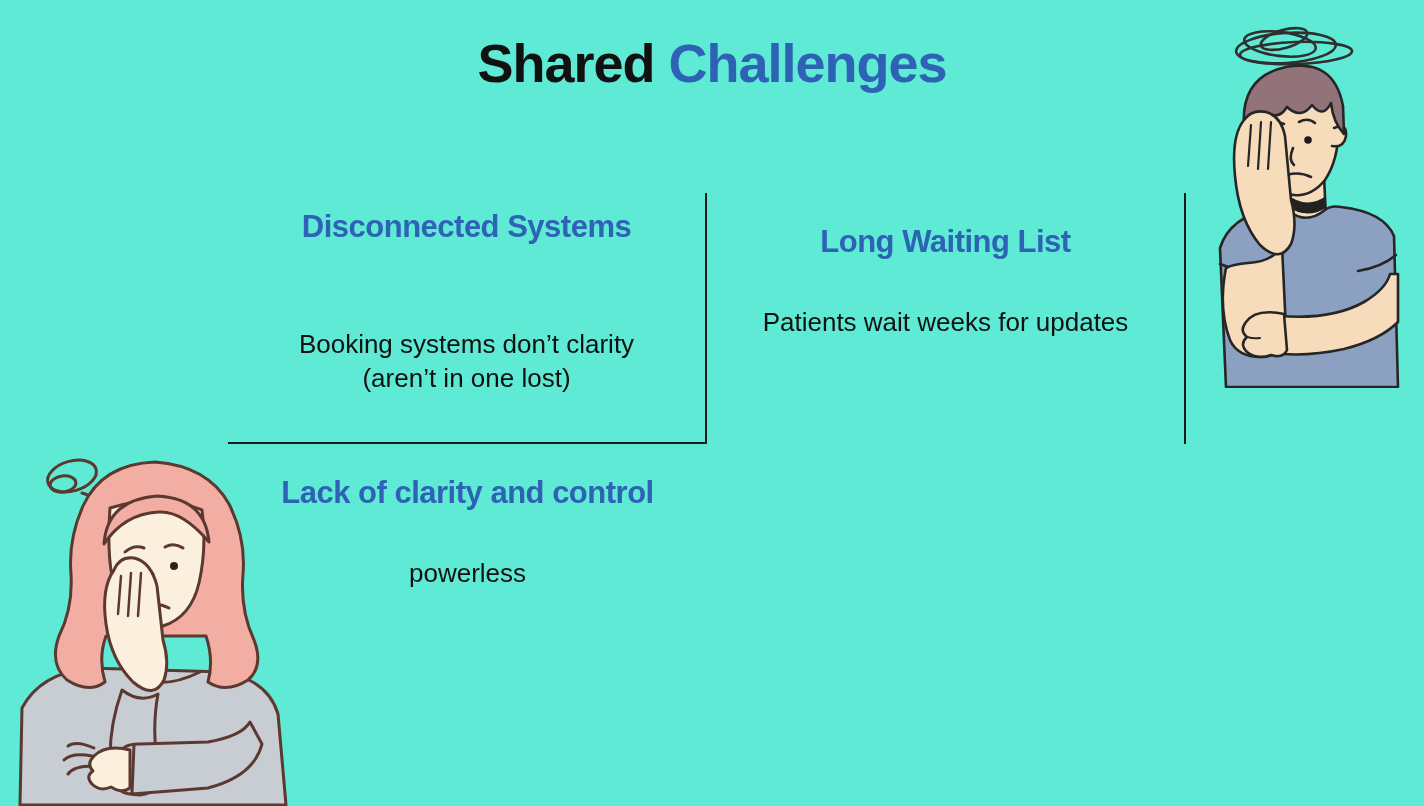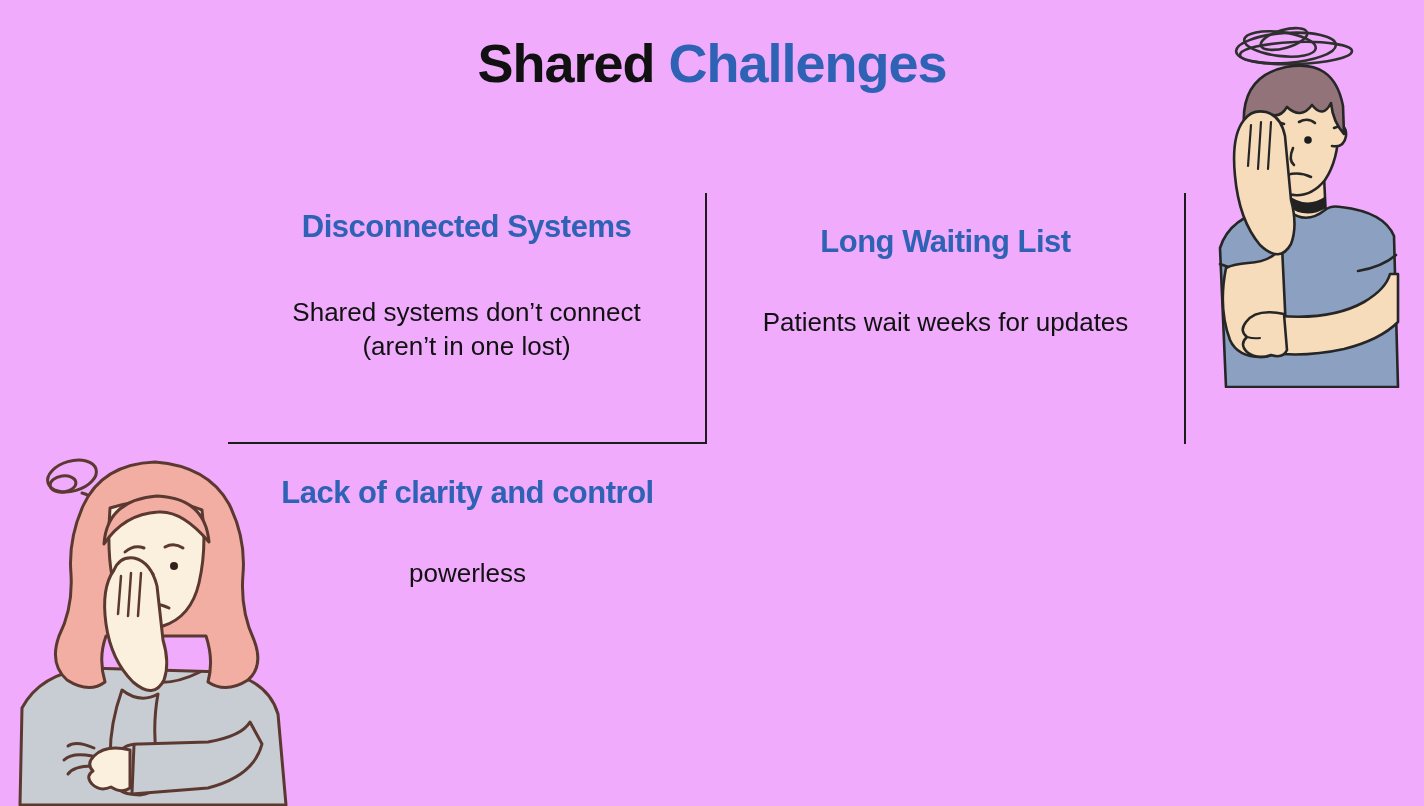--- a/index.html
+++ b/index.html
@@ -2,21 +2,21 @@
 <html style="--accent: #2E62B5;"><head>
 <meta charset="utf-8">
 <style>
   :root { --accent: #2E62B5; --ink: #111111; --divider: #1c1c1c; }
   * { box-sizing: border-box; }
   html, body { margin: 0; padding: 0; background: #ffffff; }
   .slide {
     position: relative;
     width: 1424px;
     height: 806px;
-    background: #f0abfc;
+    background: #5eead4;
     overflow: hidden;
     font-family: "Liberation Sans", sans-serif;
     color: var(--ink);
   }
   .title {
     position: absolute;
     top: 30px;
     left: 0;
     width: 100%;
     margin: 0;
@@ -55,41 +55,41 @@
     letter-spacing: -0.5px;
     color: var(--accent);
   }
   .q-body {
     margin: 0;
     font-size: 26px;
     line-height: 34px;
     color: var(--ink);
   }
   .line { display: block; }
-  .row1 { padding-top: 16px; }
+  .row1 { padding-top: 16px; gap: 32px; }
   .row1 .q-heading { margin-bottom: 50px; }
   .row2 { padding-top: 31px; gap: 9px; }
   .row2 .q-heading { margin-bottom: 36px; }
   .illustration { position: absolute; }
   .man   { left: 1184px; top: 8px;   width: 240px; height: 380px; }
   .woman { left: 10px;   top: 446px; width: 290px; height: 360px; }
 </style>
 </head>
 <body>
 
 <div class="slide">
 
   <h1 class="title"><span>Shared </span><span class="accent">Challenges</span></h1>
 
   <div class="grid">
 
     <section class="cell row1 b-right b-bottom">
       <h2 class="q-heading">Disconnected Systems</h2>
       <p class="q-body">
-        <span class="line">Shared systems don’t connect</span>
+        <span class="line">Booking systems don’t clarity</span>
         <span class="line">(aren’t in one lost)</span>
       </p>
     </section>
 
 
     <section class="cell row2 b-right">
       <h2 class="q-heading">Long Waiting List</h2>
       <p class="q-body">
         <span class="line">Patients wait weeks for updates</span>
       </p>

